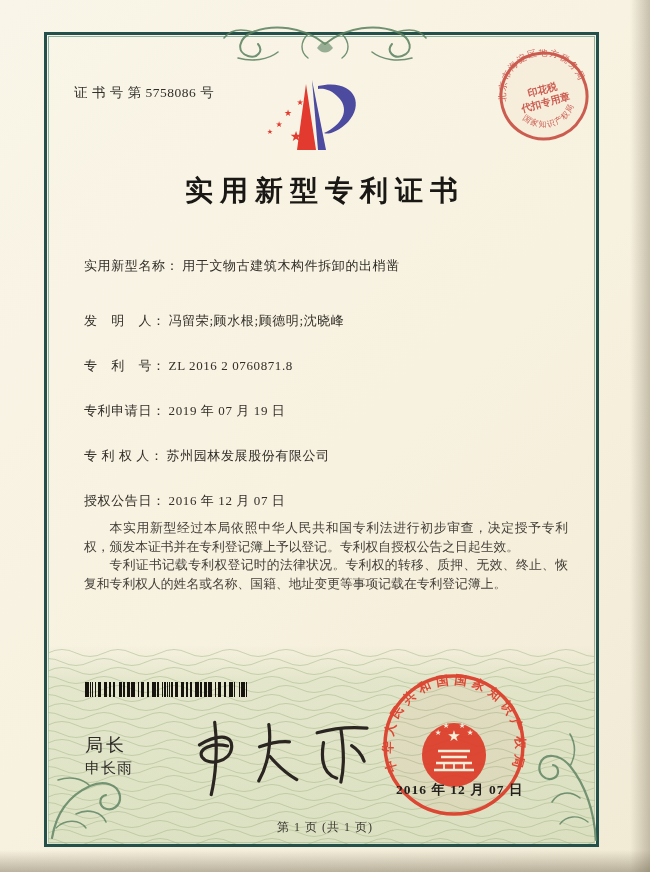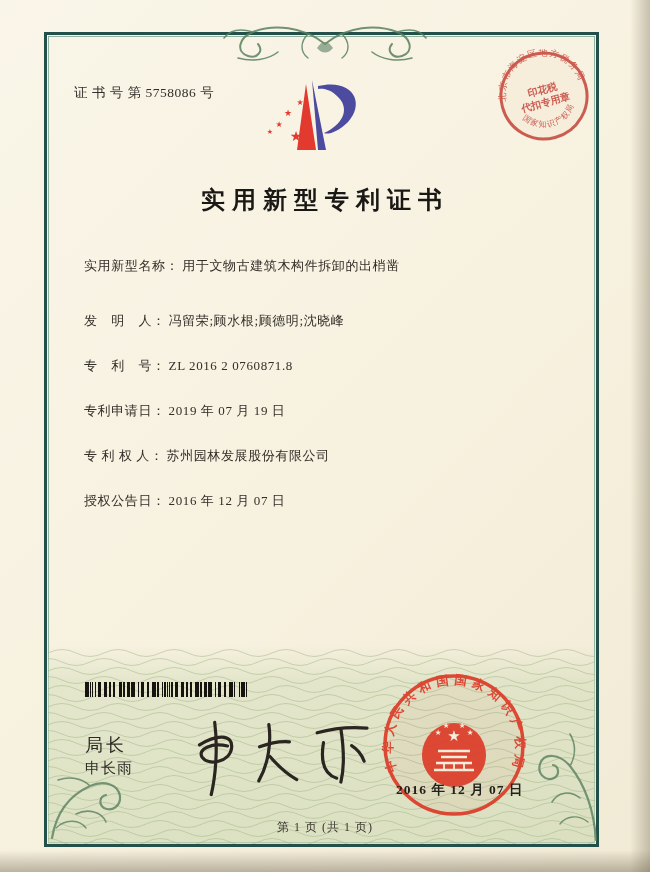--- a/index.html
+++ b/index.html
@@ -12,22 +12,22 @@
     background:linear-gradient(180deg,rgba(0,0,0,0),rgba(104,94,72,.42));}
   .frame{position:absolute;left:44px;top:32px;width:555px;height:815px;box-sizing:border-box;
     border:3px solid #23504a;}
   .frame-inner{position:absolute;inset:1px;border:1px solid #8fb3a0;}
   .band{position:absolute;left:48px;top:645px;width:547px;height:199px;
     background:linear-gradient(180deg,rgba(212,222,188,0) 0%,rgba(209,220,184,.5) 18%,rgba(204,216,178,.6) 100%);}
   .waves{position:absolute;inset:0;width:100%;height:100%;}
   .cert-no{position:absolute;left:74px;top:84px;font-size:13.5px;color:#33302c;letter-spacing:.5px;}
   .logo{position:absolute;left:266px;top:72px;width:104px;height:90px;}
   .tax-stamp{position:absolute;left:497px;top:49px;width:94px;height:94px;}
-  .title{position:absolute;left:0;right:0;top:184px;margin:0;text-align:center;
-    font-size:24px;font-weight:700;color:#1a1815;letter-spacing:7px;}
+  .title{position:absolute;left:0;right:0;top:172px;margin:0;text-align:center;
+    font-size:28px;font-weight:700;color:#1a1815;letter-spacing:7px;}
   .frow{position:absolute;left:84px;font-size:13px;color:#322e28;letter-spacing:.6px;white-space:nowrap;text-align:right;}
   .flabel{margin-right:3px;}
   .body-text{position:absolute;left:84px;top:519px;width:484px;font-size:12.8px;
     line-height:18.6px;color:#45413a;text-align:justify;}
   .body-text p{margin:0;text-indent:2em;}
   .barcode{position:absolute;left:85px;top:682px;width:162px;height:15px;
     background:
       repeating-linear-gradient(90deg,#17130e 0 1.6px,rgba(0,0,0,0) 1.6px 4.8px),
       repeating-linear-gradient(90deg,#17130e 0 1px,rgba(0,0,0,0) 1px 7px),
       repeating-linear-gradient(90deg,rgba(0,0,0,0) 0 2.5px,#17130e 2.5px 4px,rgba(0,0,0,0) 4px 11px);}
@@ -161,20 +161,22 @@
     </div>
     <div class="frow" style="top:447px">
       <span class="flabel">专 利 权 人：</span><span class="fvalue">苏州园林发展股份有限公司</span>
     </div>
     <div class="frow" style="top:492px">
       <span class="flabel">授权公告日：</span><span class="fvalue">2016 年 12 月 07 日</span>
     </div>
   </div>
 
   <div class="body-text">
+    <p>本实用新型经过本局依照中华人民共和国专利法进行初步审查，决定授予专利权，颁发本证书并在专利登记簿上予以登记。专利权自授权公告之日起生效。</p>
+    <p>专利证书记载专利权登记时的法律状况。专利权的转移、质押、无效、终止、恢复和专利权人的姓名或名称、国籍、地址变更等事项记载在专利登记簿上。</p>
   </div>
 
   <div class="barcode"></div>
 
   <div class="director-title">局长</div>
   <div class="director-name">申长雨</div>
   <svg class="signature" viewBox="0 0 225 96">
     <g fill="none" stroke="#2a2520" stroke-width="3.2" stroke-linecap="round" transform="rotate(-2 112 48)">
       <path d="M28,32 C45,22 62,22 60,36 C58,50 36,54 30,44 C26,36 40,30 56,34"></path>
       <path d="M44,10 C46,32 44,60 38,82"></path>

